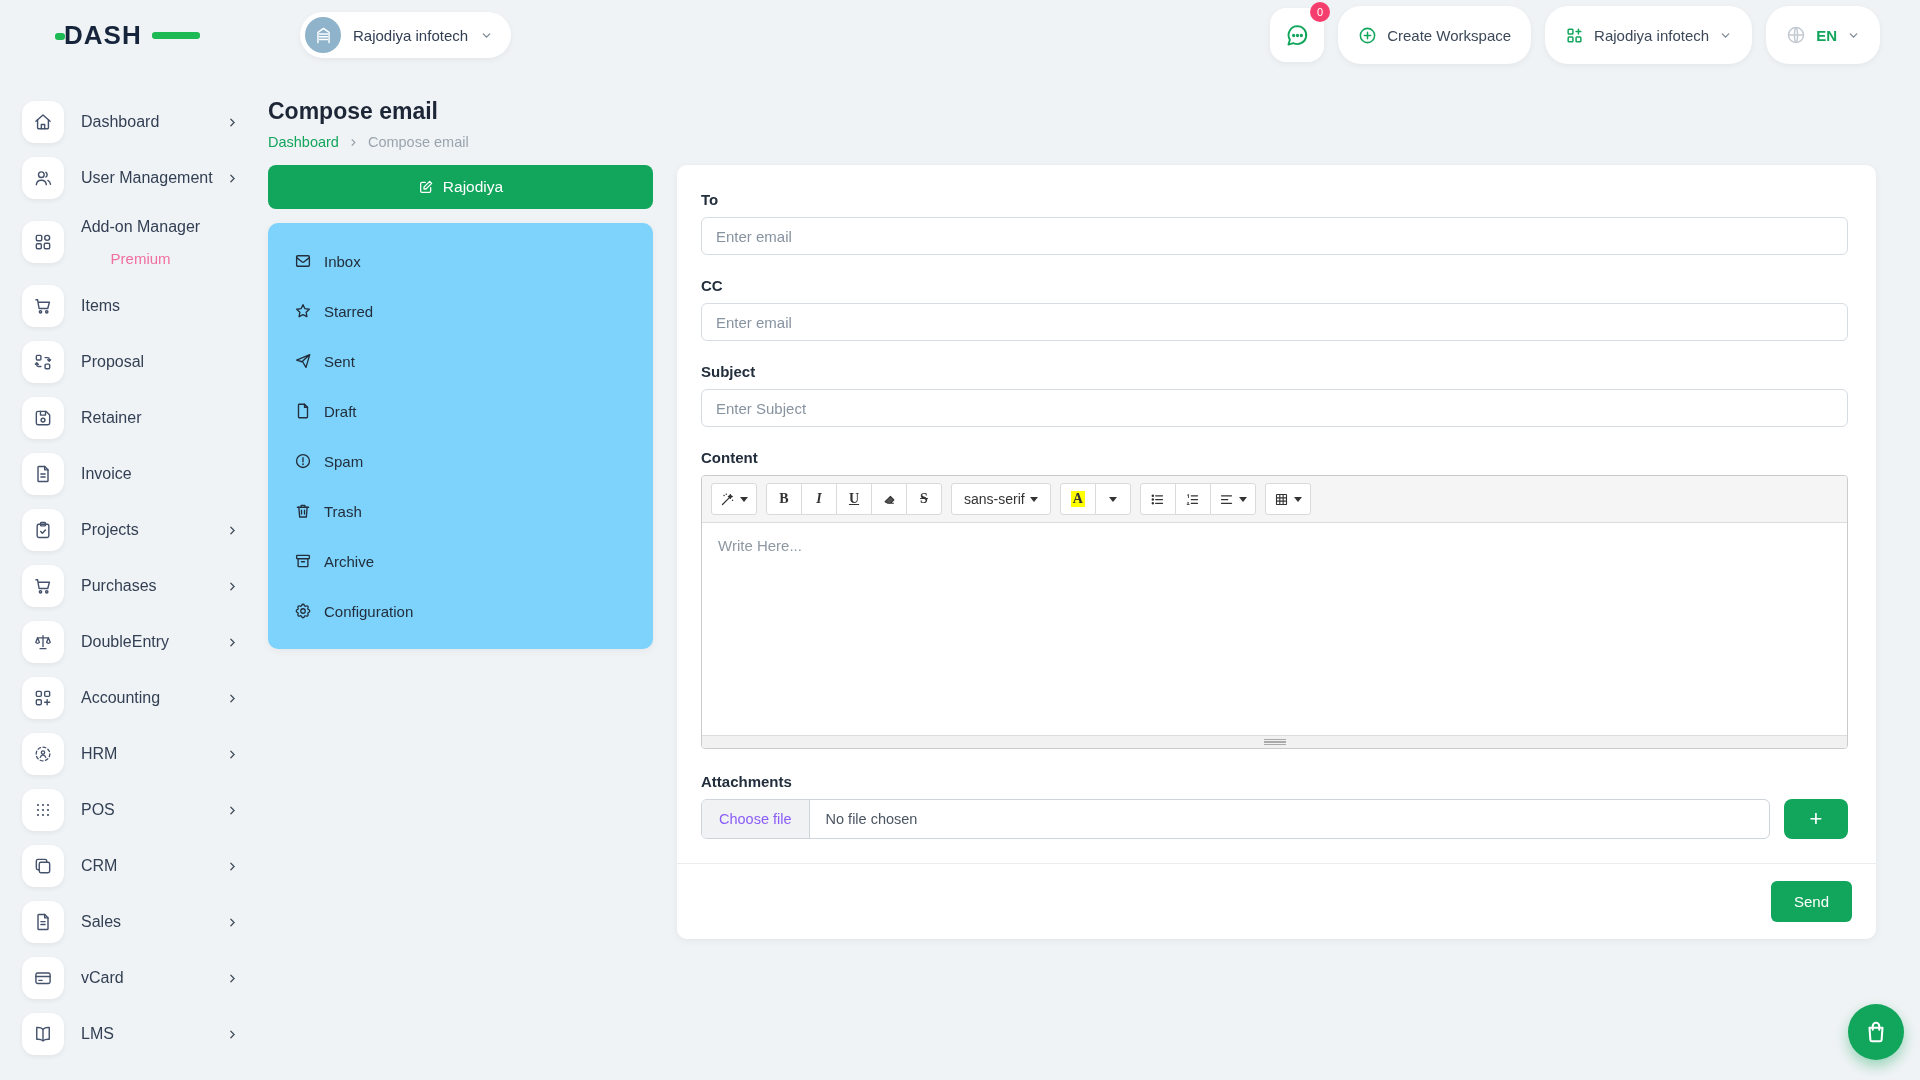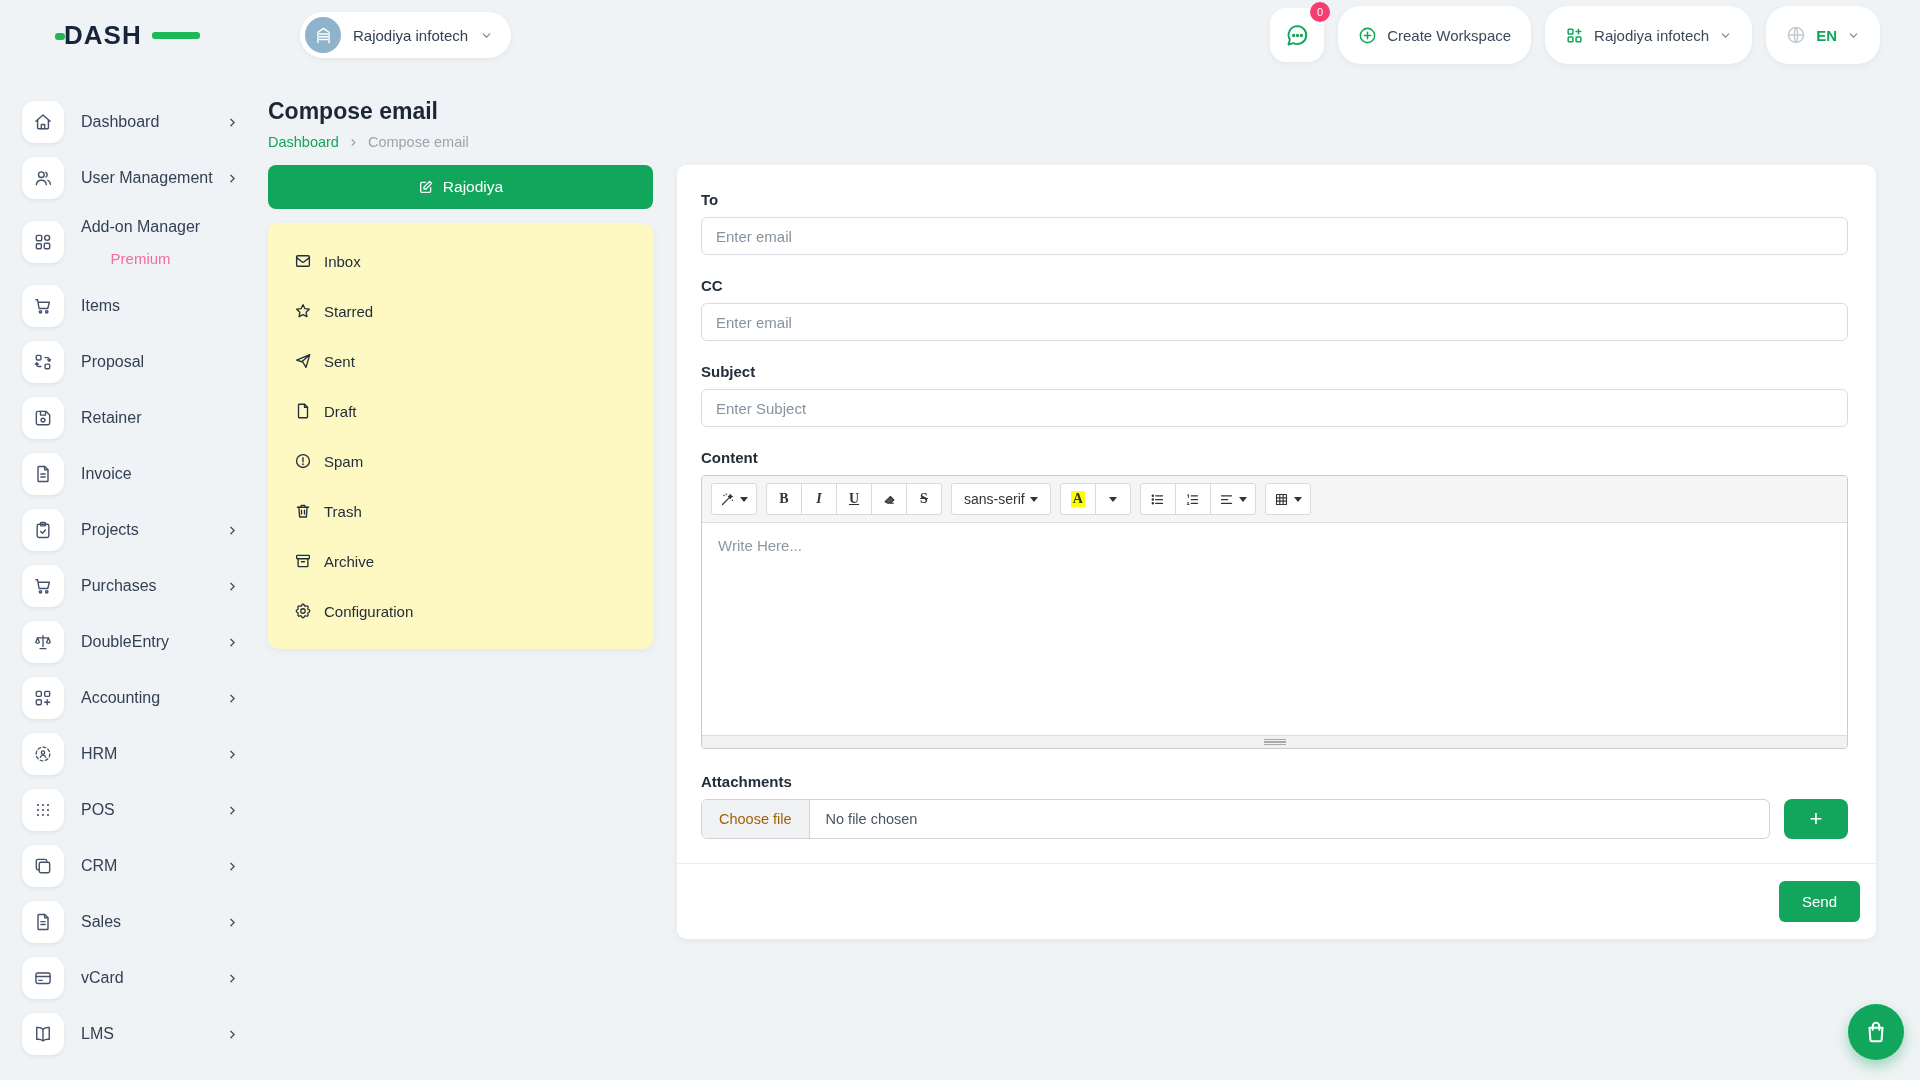--- a/index.html
+++ b/index.html
@@ -49,21 +49,21 @@
   .bc-link { color:#12a65c; cursor:pointer; }
   .bc-sep { color:#9aa4ae; display:flex; }
   .bc-cur { color:#9aa4ae; }
 
   .content-row { margin-top:15px; display:flex; gap:24px; }
 
   
   .mail-col { width:385px; flex:0 0 385px; }
   .compose-btn { width:100%; height:44px; background:#12a65c; border:none; border-radius:8px;
     color:#fff; font-size:15.5px; font-family:inherit; display:flex; align-items:center; justify-content:center; gap:9px; cursor:pointer; }
-  .mail-card { margin-top:14px; background:#fef9c3; border-radius:10px; padding:13px 0;
+  .mail-card { margin-top:14px; background:#7dd3fc; border-radius:10px; padding:13px 0;
     box-shadow:0 2px 8px rgba(16,24,40,.05); }
   .folder-item { display:flex; align-items:center; gap:12px; height:50px; padding:0 26px;
     font-size:15px; color:#232e3c; cursor:pointer; }
   .folder-item .f-icon { display:flex; color:#232e3c; }
 
   
   .form-card { flex:1; background:#fff; border-radius:10px; box-shadow:0 2px 8px rgba(16,24,40,.05); }
   .card-body { padding:26px 28px 24px 24px; }
   .fgroup { margin-bottom:22px; }
   .flabel { display:block; font-size:15px; font-weight:700; color:#232e3c; margin-bottom:9px; }
@@ -90,26 +90,26 @@
   .ed-statusbar { height:13px; background:#f1f1f1; border-top:1px solid #ddd;
     display:flex; align-items:center; justify-content:center; cursor:ns-resize; }
   .grip { display:flex; flex-direction:column; gap:1px; }
   .grip span { display:block; width:22px; height:1.5px; background:#aaa; }
 
   
   .attach-row { display:flex; align-items:center; }
   .file-box { flex:1; height:40px; border:1px solid #ced4da; border-radius:6px; background:#fff;
     display:flex; align-items:stretch; overflow:hidden; cursor:pointer; }
   .file-btn { background:#f0f2f4; border-right:1px solid #ced4da; display:flex; align-items:center;
-    padding:0 17px; font-size:14.5px; color:#a16207; }
+    padding:0 17px; font-size:14.5px; color:#8b5cf6; }
   .file-status { display:flex; align-items:center; padding:0 16px; font-size:14.5px; color:#4a5561; }
   .add-btn { width:64px; height:40px; margin-left:14px; background:#12a65c; border:none; border-radius:8px;
     color:#fff; font-size:22px; line-height:1; cursor:pointer; }
 
-  .card-footer { border-top:1px solid #e9edf0; padding:17px 16px; display:flex; justify-content:flex-end; }
+  .card-footer { border-top:1px solid #e9edf0; padding:17px 24px; display:flex; justify-content:flex-end; }
   .send-btn { background:#12a65c; border:none; border-radius:6px; color:#fff; font-size:15px;
     font-family:inherit; padding:12px 23px; cursor:pointer; }
 
   
   .fab { position:absolute; right:16px; bottom:20px; width:56px; height:56px; border-radius:50%;
     background:#12a65c; display:flex; align-items:center; justify-content:center; color:#fff;
     box-shadow:0 6px 14px rgba(18,166,92,.4); cursor:pointer; }
 
   svg { display:block; }
 </style>

